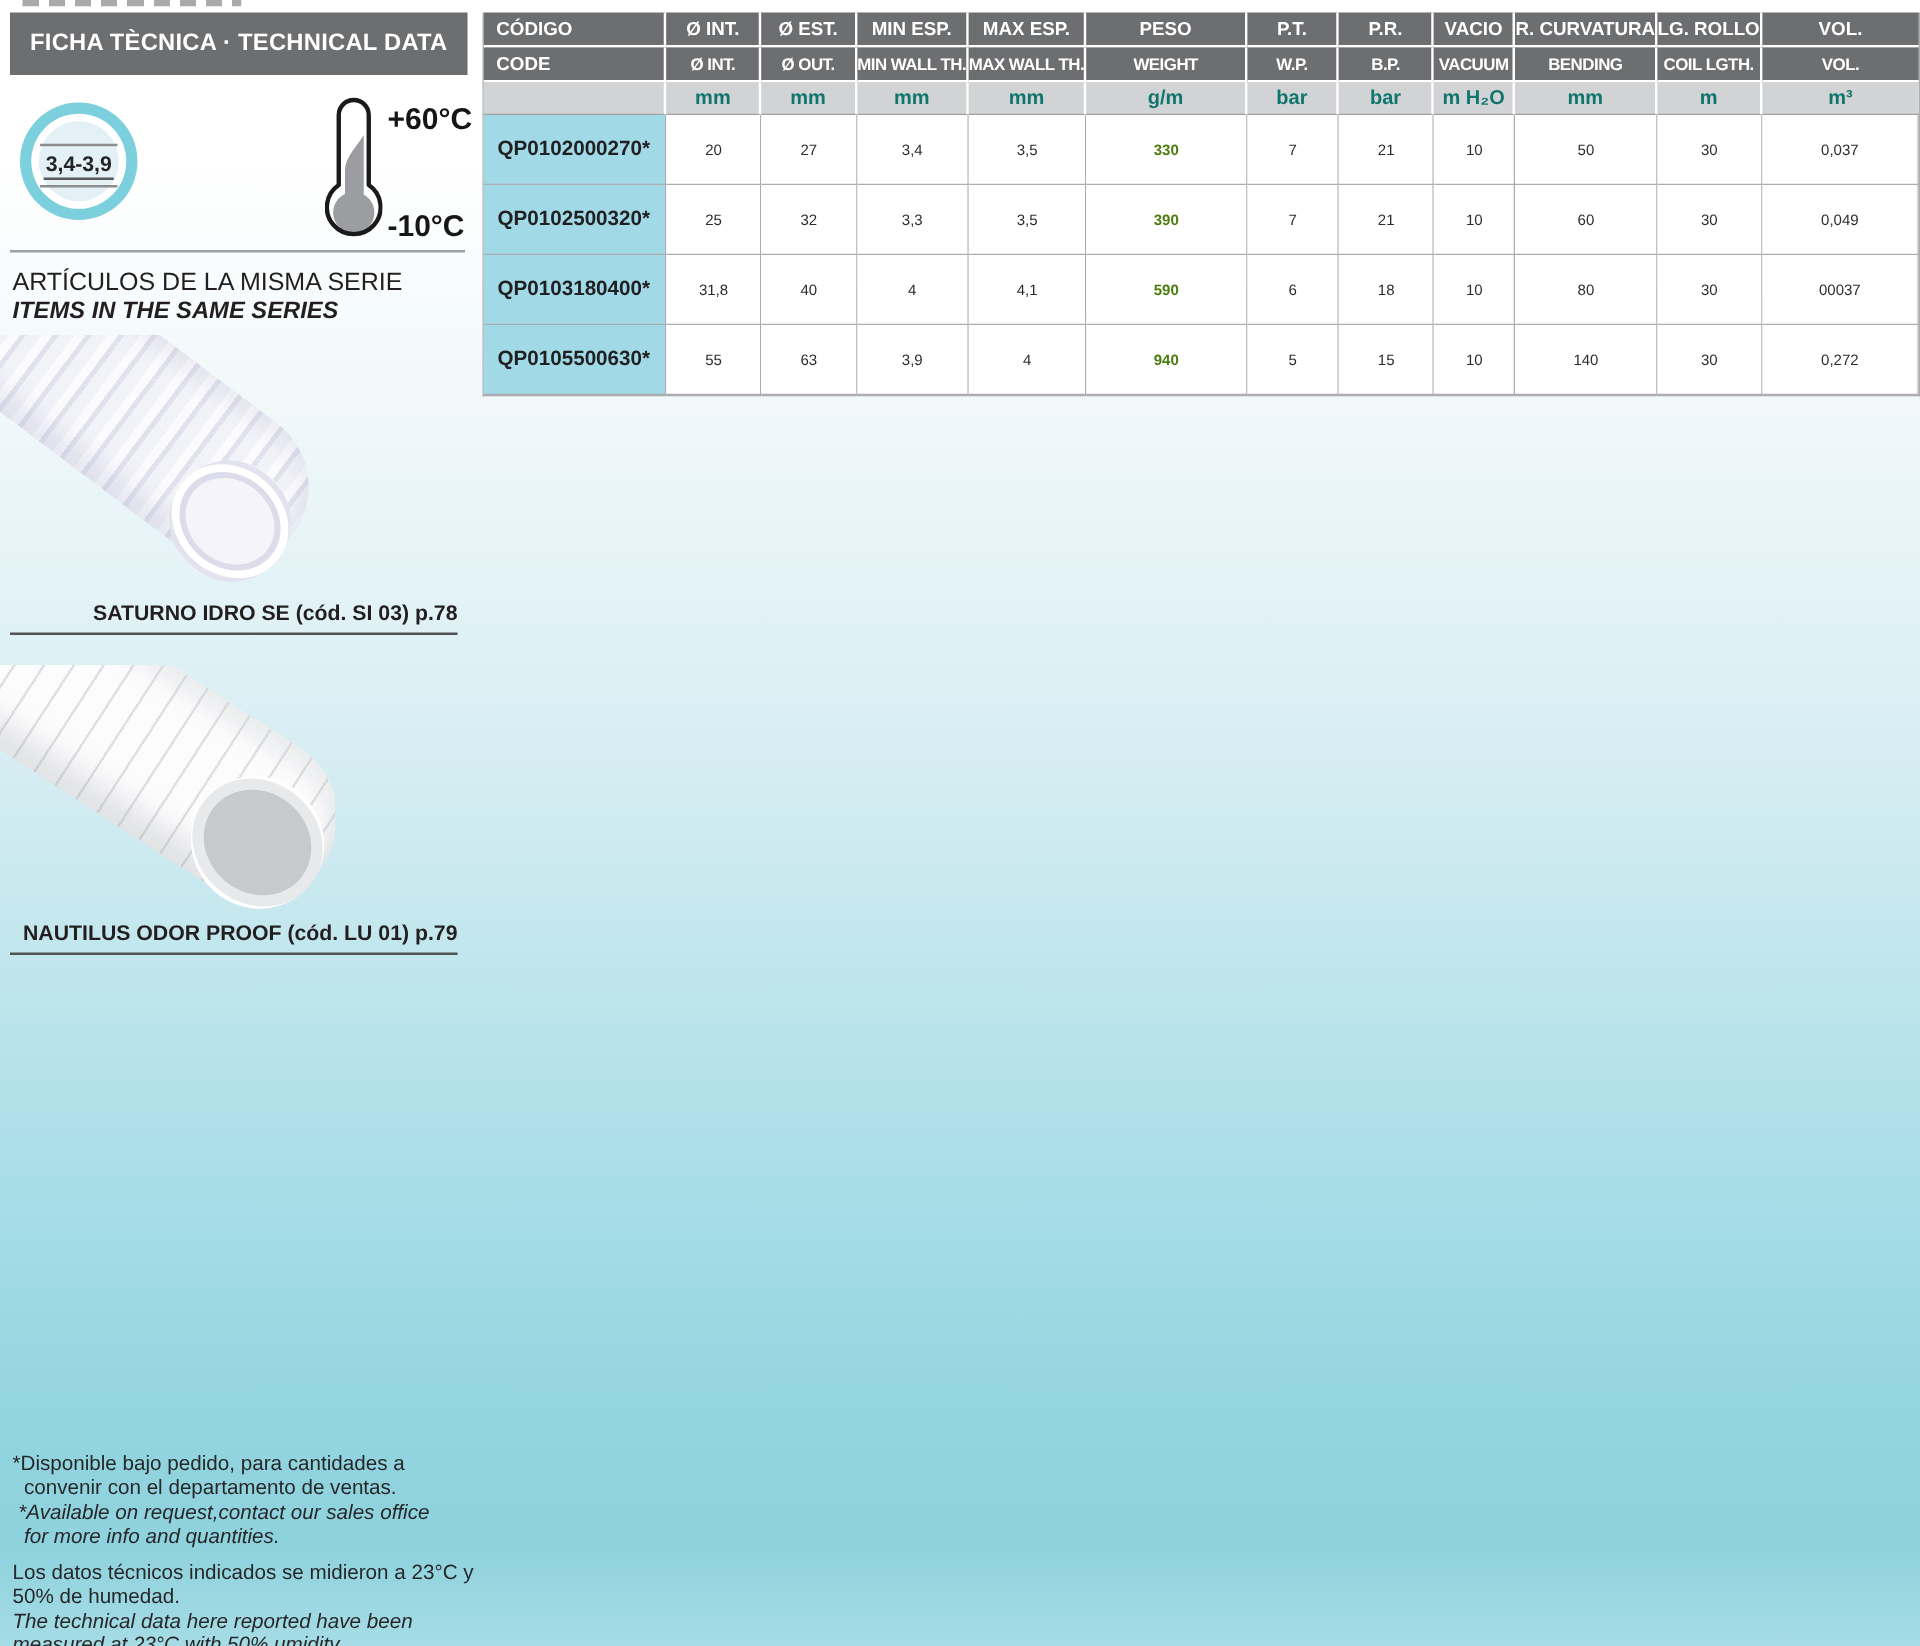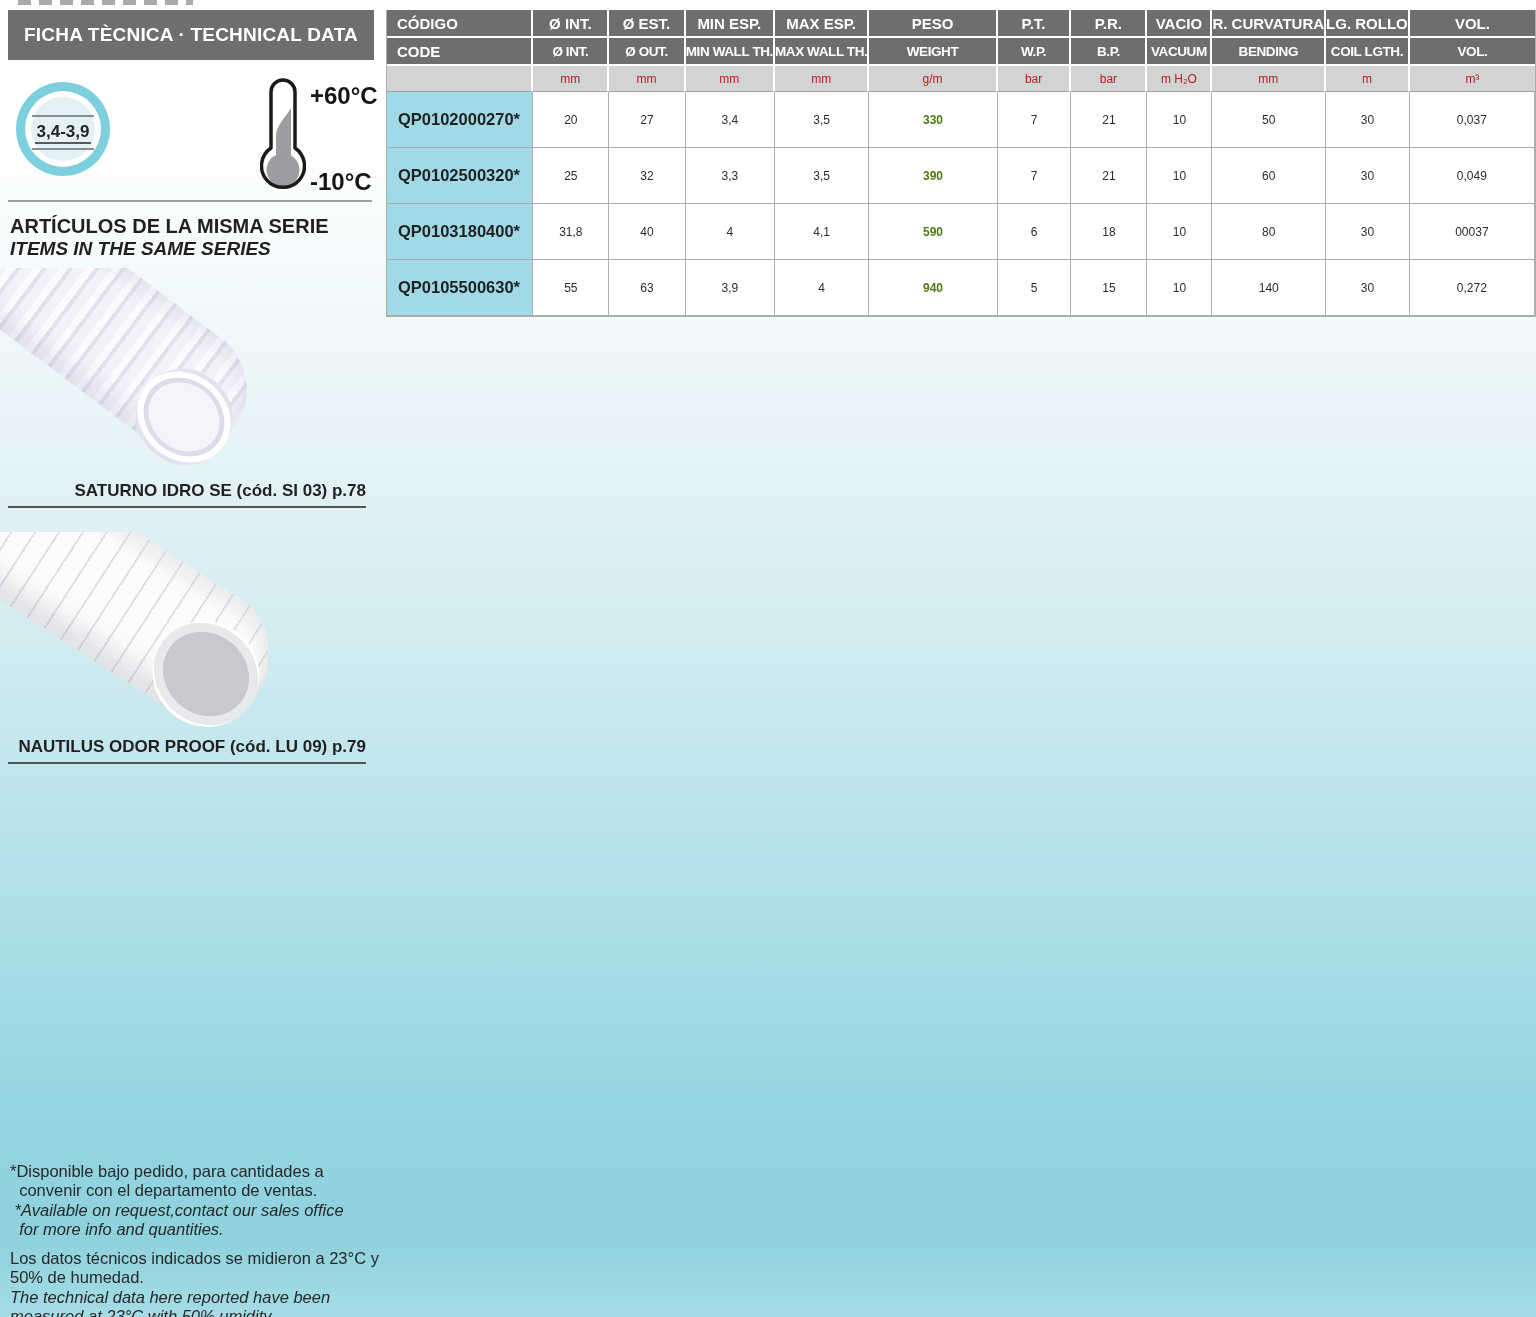--- a/index.html
+++ b/index.html
@@ -43,21 +43,21 @@
   }
   .wall-icon .wval span { border-bottom:2px solid #595a5c; padding:0 2px 1px 2px; }
 
   .thermo { position:absolute; left:252px; top:0; }
   .temp-max { position:absolute; left:302px; top:6px; font-weight:bold; font-size:24px; color:#161616; }
   .temp-min { position:absolute; left:302px; top:92px; font-weight:bold; font-size:24px; color:#161616; }
 
   .divider { position:absolute; left:8px; top:200px; width:364px; border-top:2px solid #98a2a6; }
 
   .series-title { position:absolute; left:10px; top:214px; color:#231f20; }
-  .series-title .es { font-weight:bold; font-size:20px; line-height:1.2; }
+  .series-title .es { font-weight:normal; font-size:20px; line-height:1.2; }
   .series-title .en { font-weight:bold; font-style:italic; font-size:19px; line-height:1.2; }
 
   
   .hose-wrap { position:absolute; overflow:hidden; }
   #hose1 { left:0; top:268px; width:248px; height:210px; }
   #hose1 .tube {
     position:absolute; left:-75px; top:4px; width:340px; height:126px;
     transform:rotate(37deg); transform-origin:55% 50%; border-radius:63px;
     background: repeating-linear-gradient(90deg, #fbfbfe 0 7px, #e2e2ef 7px 11px, #f2f2f9 11px 21px);
     box-shadow: inset 0 -16px 18px rgba(150,152,185,.18), inset 0 12px 14px rgba(150,152,185,.12);
@@ -101,21 +101,21 @@
   .tech-table th, .tech-table td { text-align:center; vertical-align:middle; white-space:nowrap; overflow:visible; }
   .tech-table tr.h1 th, .tech-table tr.h2 th {
     background:#6d6e70; color:#ffffff; font-weight:bold;
     border-right:2px solid #ffffff; border-bottom:2px solid #ffffff;
   }
   .tech-table tr.h1 th { height:28px; font-size:15px; }
   .tech-table tr.h2 th { height:28px; font-size:13.5px; letter-spacing:-0.4px; }
   .tech-table tr.h1 th:first-child, .tech-table tr.h2 th:first-child { text-align:left; padding-left:10px; font-size:15px; letter-spacing:0; }
   .tech-table tr.h1 th:last-child, .tech-table tr.h2 th:last-child, .tech-table tr.units th:last-child { border-right:none; }
   .tech-table tr.units th {
-    background:#d2d3d5; color:#b91c1c; font-weight:normal; font-size:12px; height:26px;
+    background:#d2d3d5; color:#0f766e; font-weight:bold; font-size:16px; height:26px;
     border-right:2px solid #ffffff; border-bottom:1px solid #9fa1a4;
   }
   .tech-table tbody td {
     background:#ffffff; height:56px; font-size:12px; color:#2b2c2e;
     border-right:1px solid #abadaf; border-bottom:1px solid #abadaf;
   }
   .tech-table tbody td.code {
     background:#a2d9e7; font-weight:bold; text-align:left; padding-left:11px;
     font-size:16.5px; color:#1f2021;
   }
@@ -170,21 +170,21 @@
   <div class="hose-wrap" id="hose1">
     <div class="tube"></div>
     <div class="cap"></div>
   </div>
   <div class="img-caption" id="caption1">SATURNO IDRO SE (cód. SI 03) p.78</div>
 
   <div class="hose-wrap" id="hose2">
     <div class="tube"></div>
     <div class="cap"></div>
   </div>
-  <div class="img-caption" id="caption2">NAUTILUS ODOR PROOF (cód. LU 09) p.79</div>
+  <div class="img-caption" id="caption2">NAUTILUS ODOR PROOF (cód. LU 01) p.79</div>
 
   <table class="tech-table">
       <colgroup>
         <col style="width: 148px;">
         <col style="width: 80px;">
         <col style="width: 80px;">
         <col style="width: 80px;">
         <col style="width: 80px;">
         <col style="width: 138px;">
         <col style="width: 80px;">

